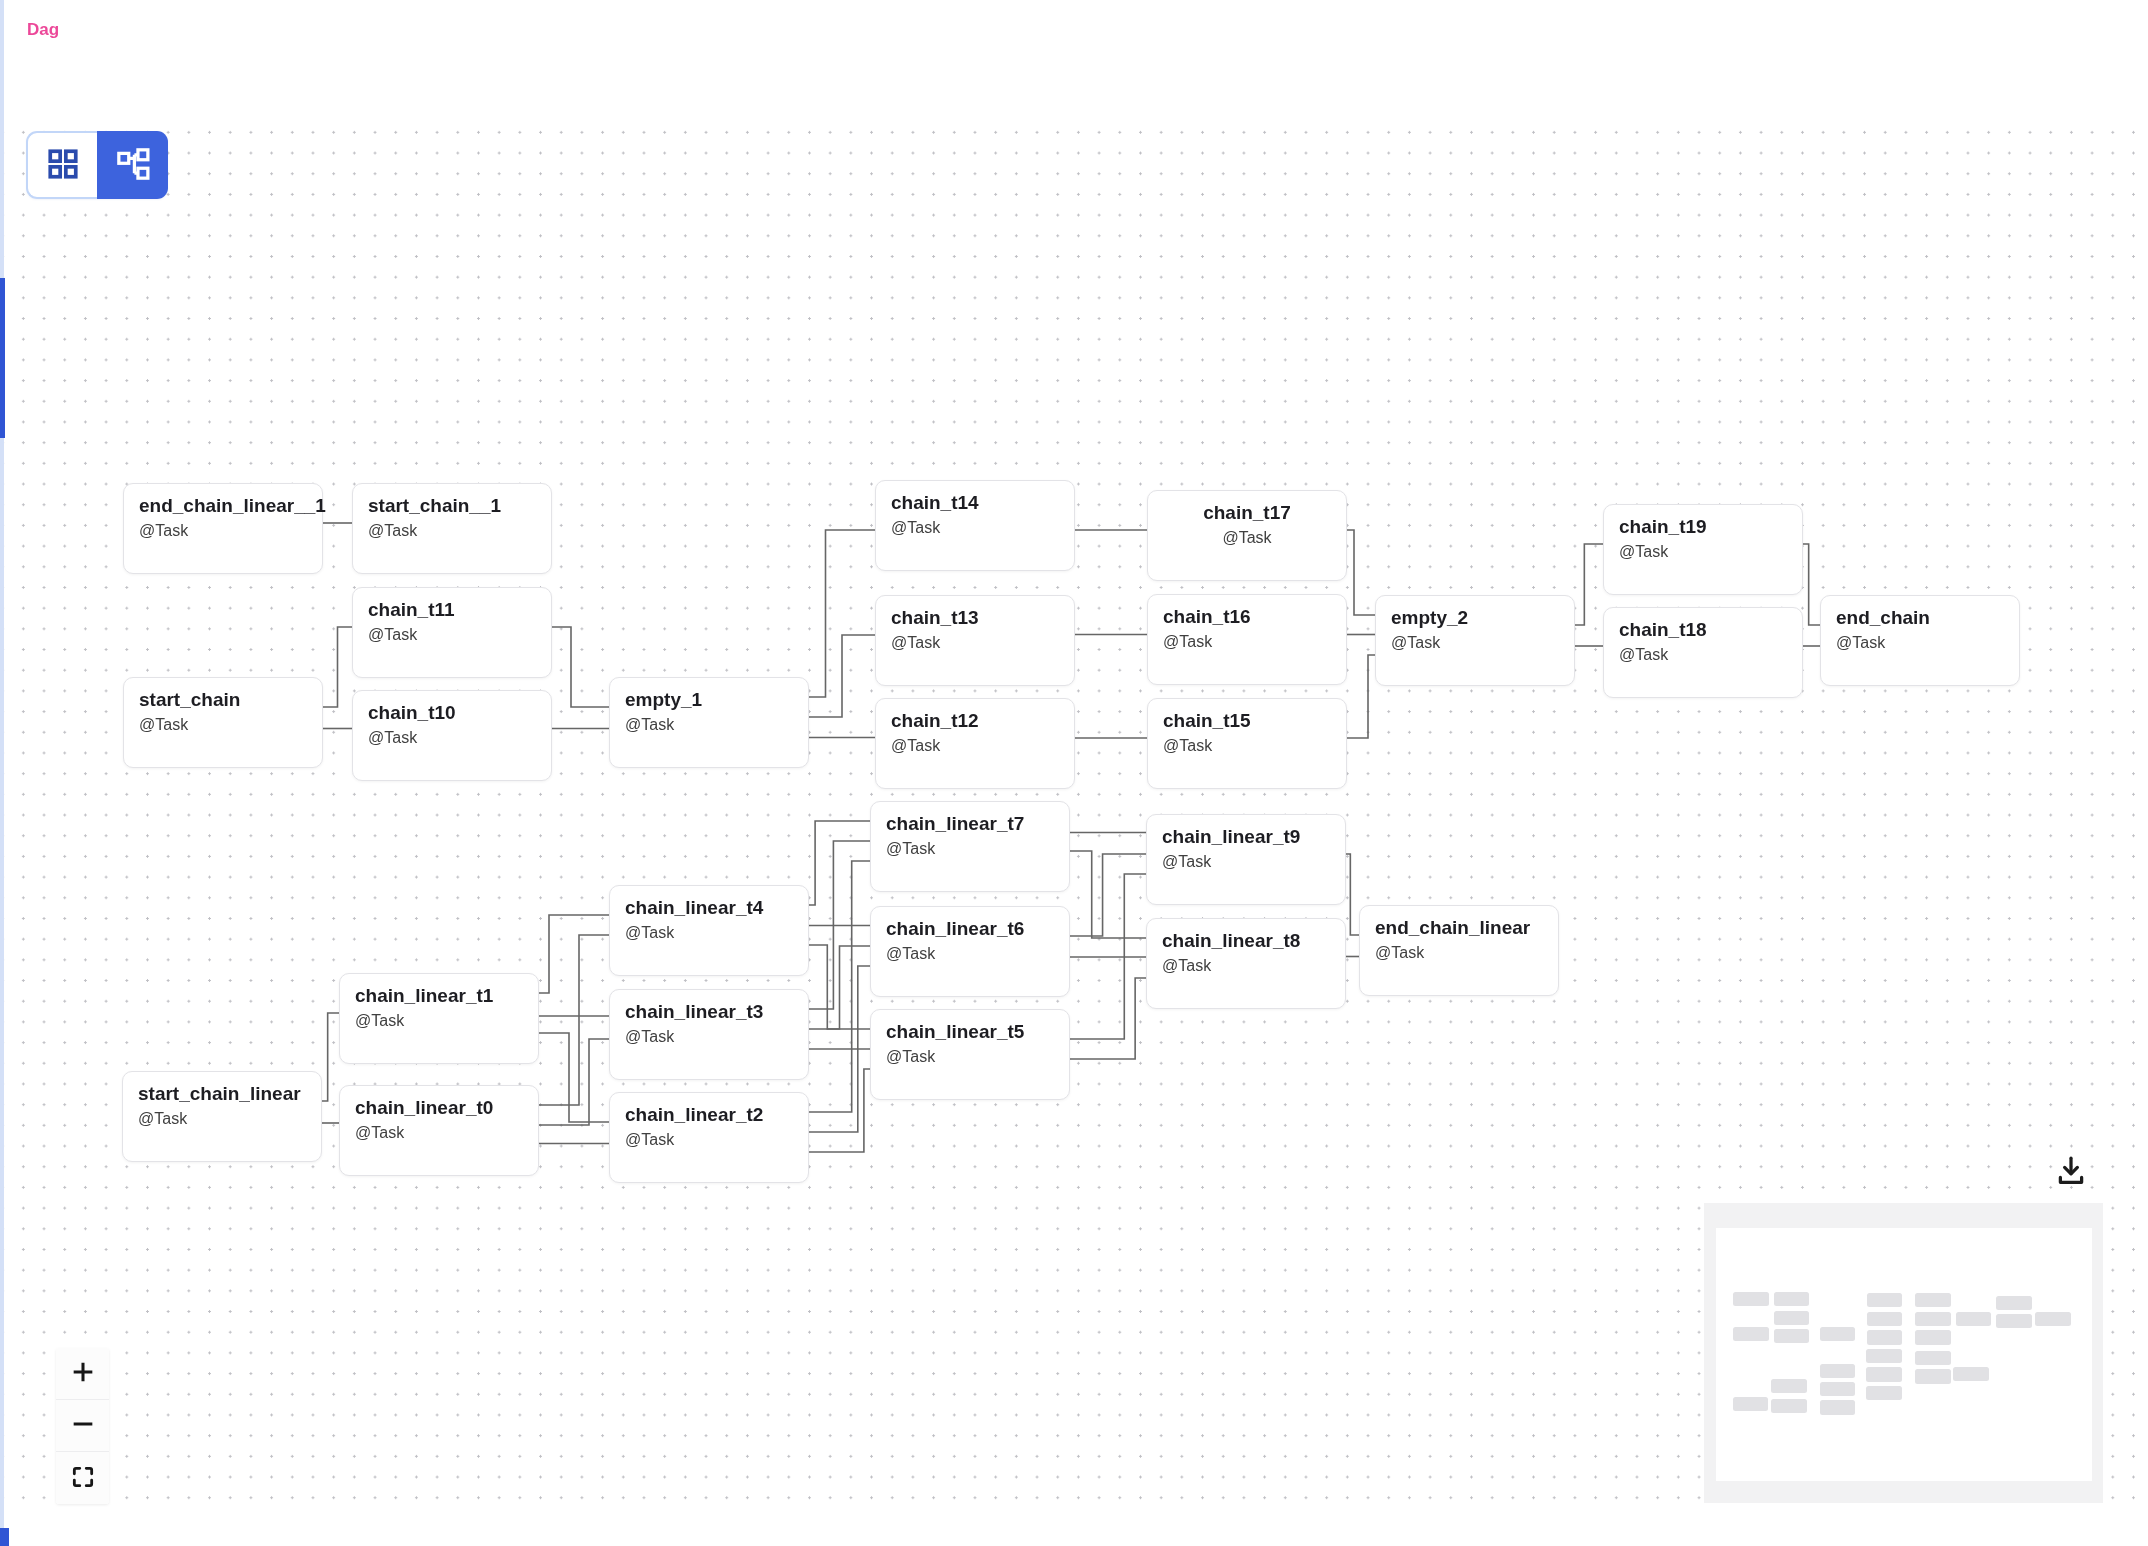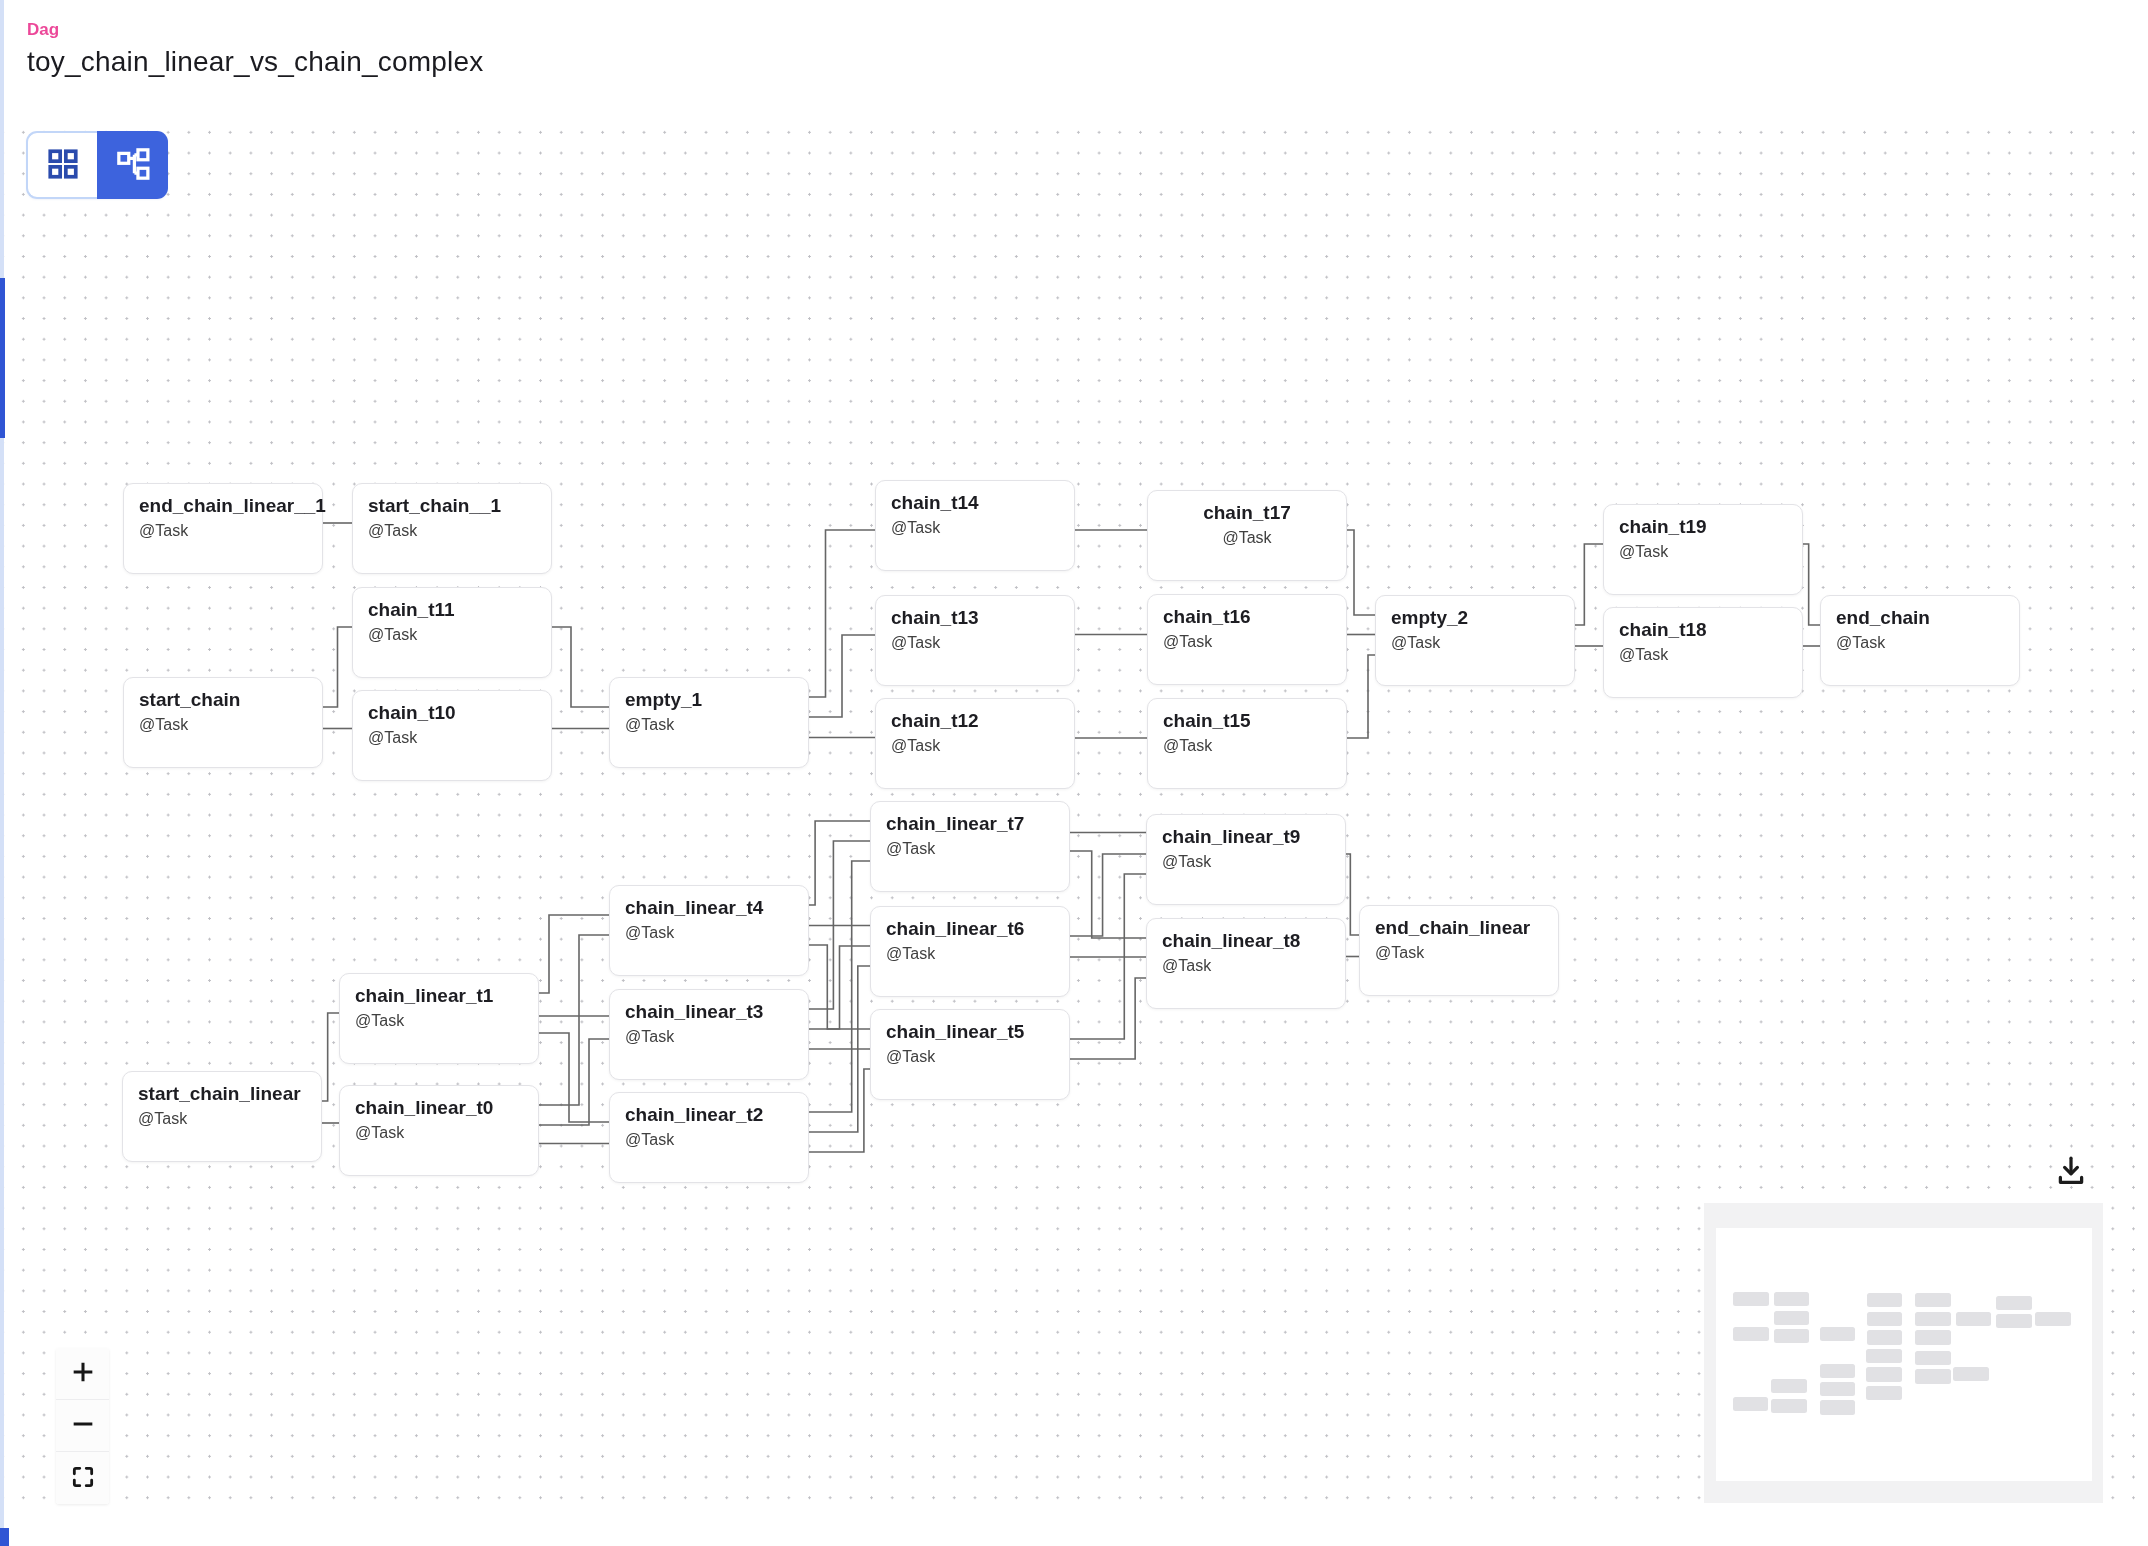--- a/index.html
+++ b/index.html
@@ -63,21 +63,20 @@
 
 <div id="stage">
 
   <div id="dots"></div>
 
   <div class="scroll-track"></div>
   <div class="scroll-thumb"></div>
   <div class="scroll-corner"></div>
 
   <div class="kind">Dag</div>
-  <div class="title">toy_chain_linear_vs_chain_complex</div>
 
   <div class="toggle">
     <button class="t-grid" title="">
       <span>
         <svg width="34" height="34" viewBox="0 0 24 24" fill="none" stroke="#2a4bad" stroke-width="2.6">
           <rect x="3" y="3" width="7" height="7"></rect>
             <rect x="14" y="3" width="7" height="7"></rect>
           <rect x="3" y="14" width="7" height="7"></rect>
             <rect x="14" y="14" width="7" height="7"></rect>
         </svg>

